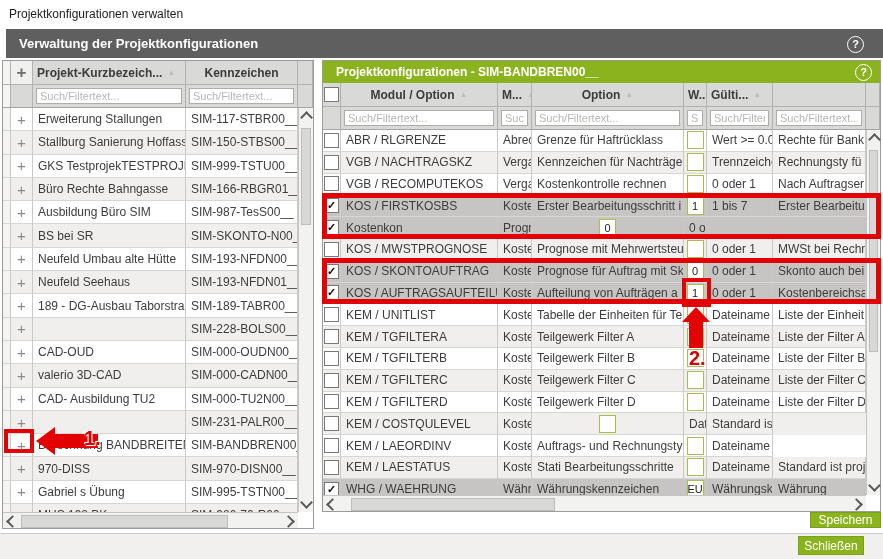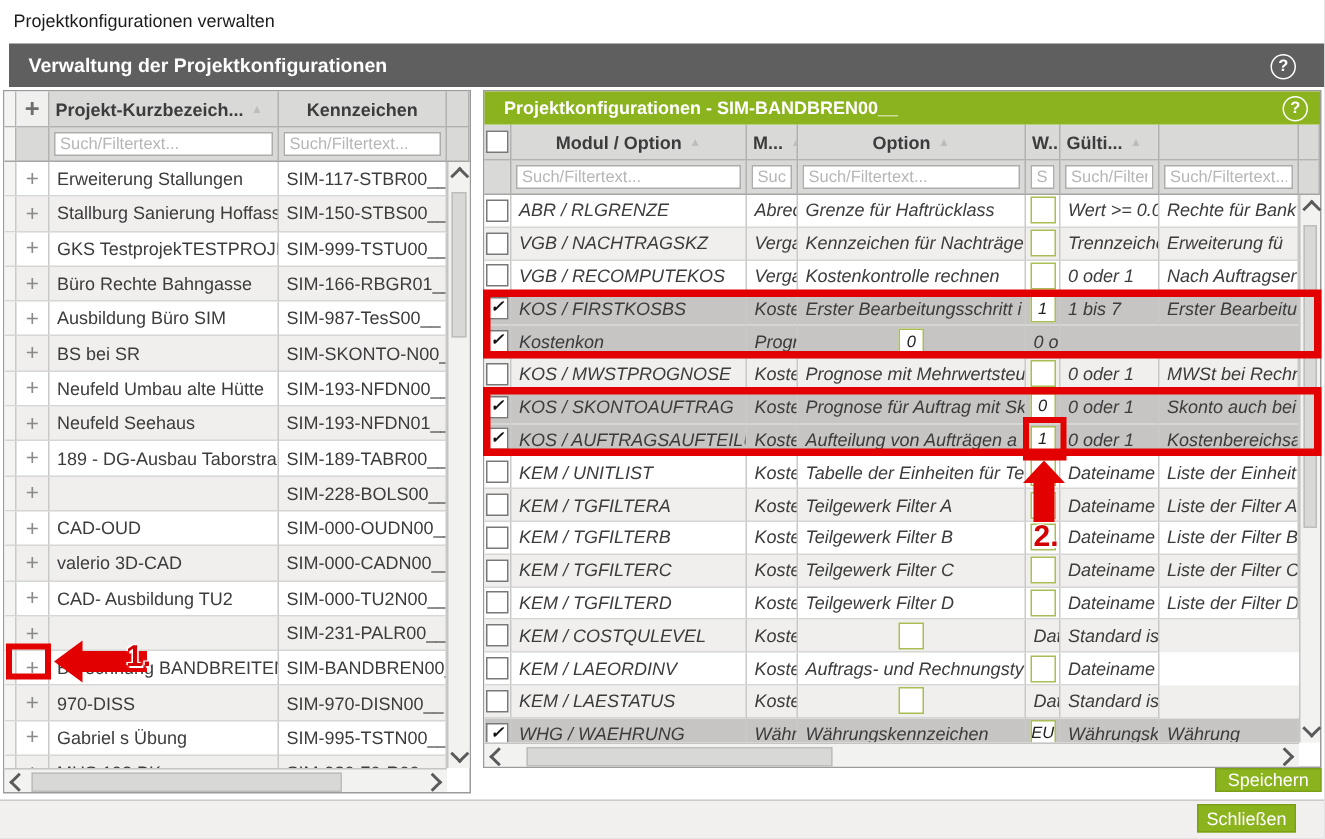--- a/index.html
+++ b/index.html
@@ -19,21 +19,21 @@
   .rpanel{position:absolute;left:322px;top:60px;width:559px;height:452px;border:1px solid #9b9b9b;
     box-sizing:border-box;background:#fff;}
   .rtitle{position:relative;height:22px;background:#8bb31e;color:#fff;font-weight:bold;font-size:12px;
     line-height:22px;padding-left:13px;box-sizing:border-box;white-space:nowrap;overflow:hidden;}
   .rtitle .help{top:3px;right:8px;}
   
   .hrow{display:grid;background:#d9d9d8;}
   .lgrid{grid-template-columns:8px 22px 153px 112px 1fr;}
   .rgrid{grid-template-columns:18px 157px 34px 152px 23px 66px 93px 1fr;}
   .lbodygrid{display:grid;grid-template-columns:8px 22px 153px 1fr;}
-  .rbodygrid{display:grid;grid-template-columns:18px 157px 34px 152px 23px 66px 1fr;font-style:italic;}
+  .rbodygrid{display:grid;grid-template-columns:18px 157px 34px 152px 23px 66px 1fr;}
   .hcell{border-right:1px solid #b2b2b1;border-bottom:1px solid #b2b2b1;font-size:12px;font-weight:bold;
     color:#3c3c3c;white-space:nowrap;overflow:hidden;display:flex;align-items:center;box-sizing:border-box;
     padding:0 4px;height:24px;}
   .fcell{border-right:1px solid #b2b2b1;border-bottom:1px solid #a5a5a4;height:23px;display:flex;
     align-items:center;box-sizing:border-box;padding:0 3px;overflow:hidden;}
   .fcell input{width:100%;height:16px;border:1px solid #adadac;background:#fff;font-size:11px;
     color:#555;padding:0 3px;box-sizing:border-box;font-family:"Liberation Sans",sans-serif;min-width:8px;}
   .fcell input::placeholder{color:#b6b6b5;opacity:1;}
   .sortarr{font-size:8px;color:#bdbdbc;margin-left:5px;}
   .cent{justify-content:center;}
@@ -316,21 +316,21 @@
           <div class="cell ccell">
             <span class="cbox"></span>
           </div>
           <div class="cell">VGB / NACHTRAGSKZ</div>
           <div class="cell">Vergabe</div>
           <div class="cell">Kennzeichen für Nachträge</div>
           <div class="cell ccell">
             <span class="wbox"></span>
           </div>
           <div class="cell">Trennzeichen</div>
-          <div class="cell">Erweiterung fü</div>
+          <div class="cell">Rechnungsty fü</div>
         </div>
         <div class="rrow rbodygrid">
           <div class="cell ccell">
             <span class="cbox"></span>
           </div>
           <div class="cell">VGB / RECOMPUTEKOS</div>
           <div class="cell">Vergabe</div>
           <div class="cell">Kostenkontrolle rechnen</div>
           <div class="cell ccell">
             <span class="wbox"></span>
@@ -489,20 +489,21 @@
             <span class="wbox"></span>
           </div>
           <div class="cell">Dateiname (2</div>
         </div>
         <div class="rrow rbodygrid alt">
           <div class="cell ccell">
             <span class="cbox"></span>
           </div>
           <div class="cell">KEM / LAESTATUS</div>
           <div class="cell">Kostenerm</div>
+          <div class="cell">Stati Bearbeitungsschritte</div>
           <div class="cell ccell">
             <span class="wbox"></span>
           </div>
           <div class="cell">Dateiname (1</div>
           <div class="cell">Standard ist proj</div>
         </div>
         <div class="rrow rbodygrid sel">
           <div class="cell ccell">
             <span class="cbox">✓</span>
           </div>

